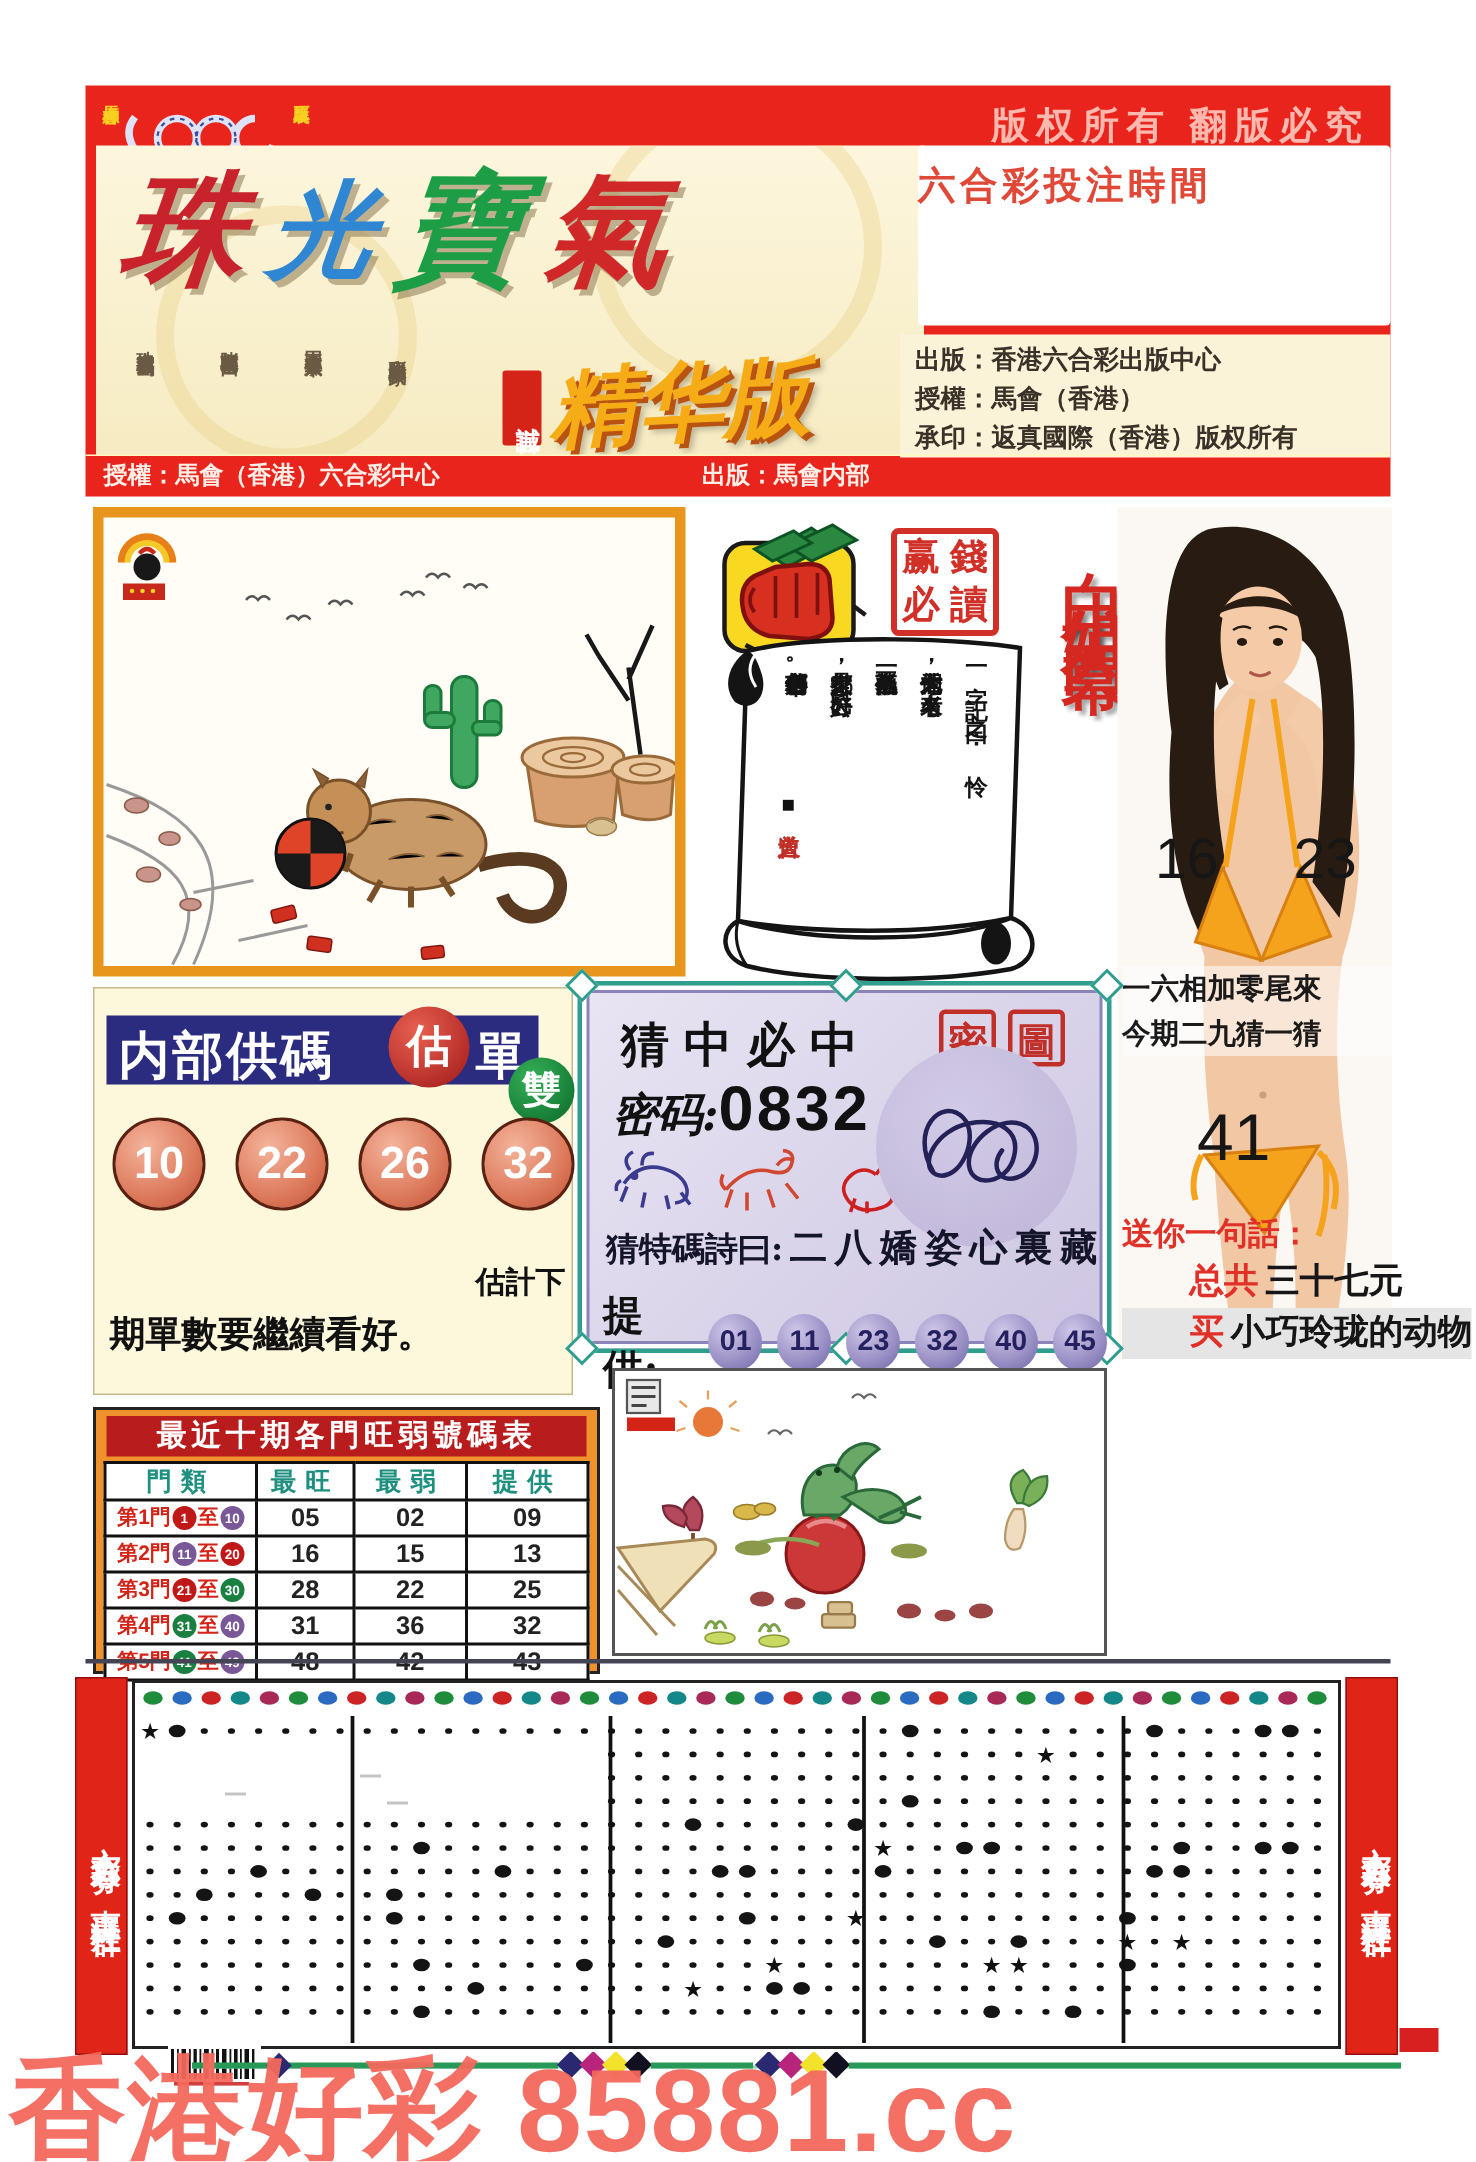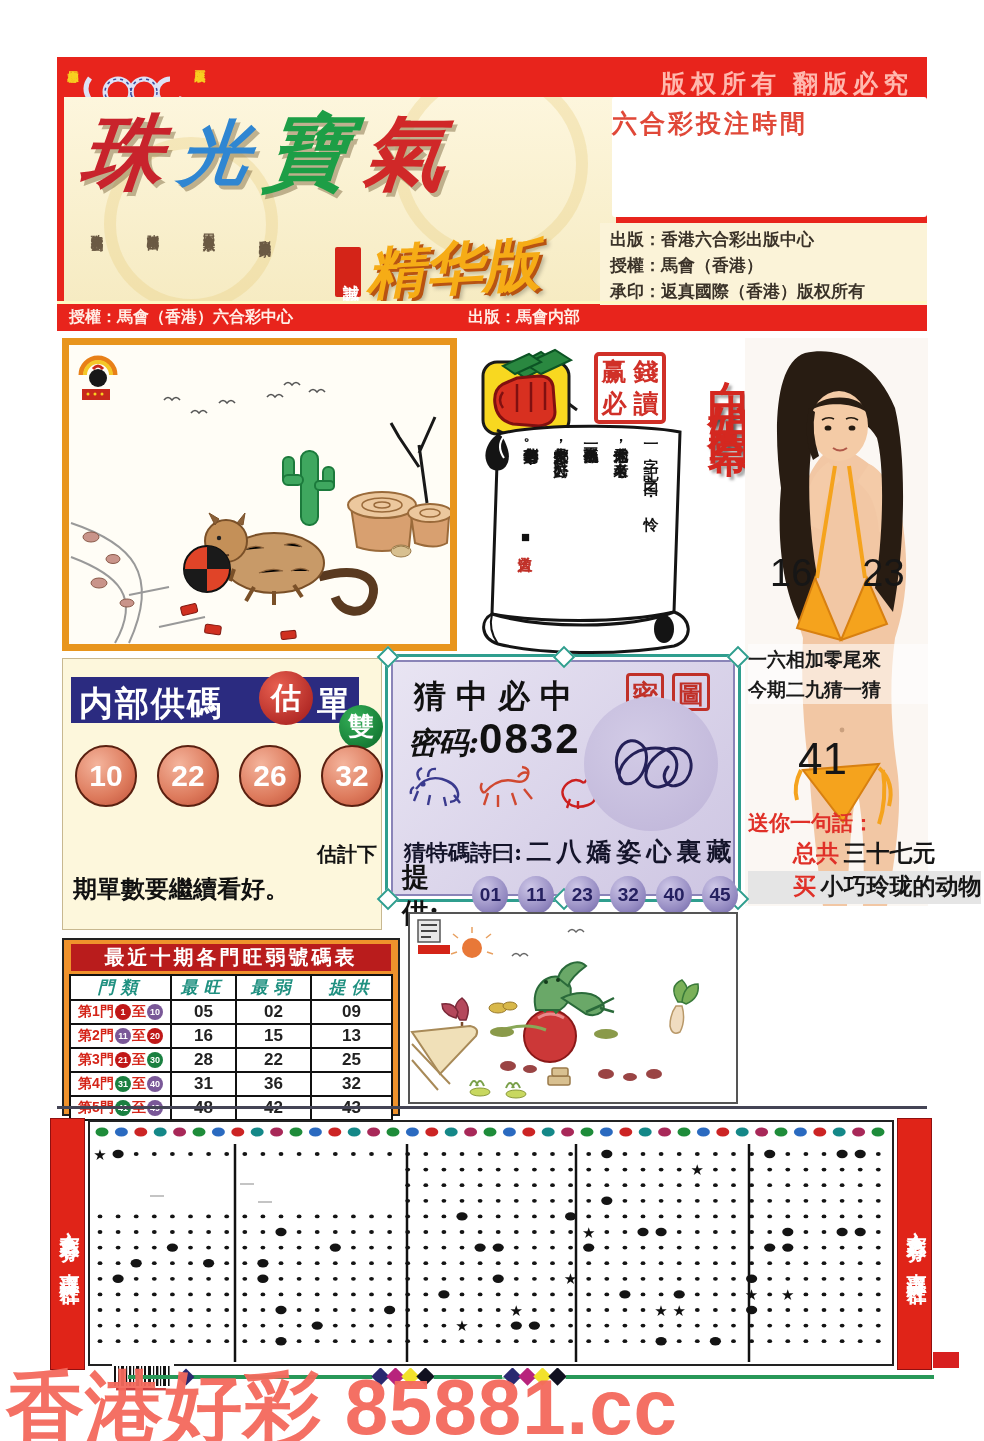--- a/index.html
+++ b/index.html
@@ -24,21 +24,21 @@
   .seal{left:271px;top:150px;width:26px;height:50px;background:#d42418;color:#fff;
         writing-mode:vertical-rl;text-orientation:upright;font-size:16px;font-weight:bold;
         text-align:center;border-radius:2px;}
   .subtitle{left:302px;top:133px;font-size:58px;font-weight:bold;font-style:italic;
             font-family:"Liberation Serif",serif;color:#f6ac16;
             text-shadow:3px 3px 0 #b85312,5px 5px 4px rgba(0,0,0,.25);transform:rotate(-3deg);}
   .betting-box{left:555px;top:40px;width:315px;height:120px;background:#ffffff;border-radius:3px;}
   .betting-title{margin-top:10px;color:#e04838;font-size:25px;font-weight:bold;letter-spacing:3px;}
   .pub-box{left:543px;top:166px;width:327px;height:82px;background:#fbf3d8;padding:4px 10px;box-sizing:border-box;}
   .pub-line{color:#3a3228;font-size:17px;font-weight:bold;line-height:26px;white-space:nowrap;}
-  .header-strip{left:0;bottom:0;width:100%;height:27px;border-top:3px solid #fef9c3;
+  .header-strip{left:0;bottom:0;width:100%;height:27px;border-top:1px solid #fef9c3;
                 color:#ffeee6;font-size:16px;font-weight:bold;display:flex;align-items:center;}
   .header-strip .s1{margin-left:12px;}
   .header-strip .s2{margin-left:175px;}
 
   
   .cartoon1{left:62px;top:338px;width:395px;height:313px;border:7px solid #e8951d;background:#fffdf6;box-sizing:border-box;}
   .frog-panel{left:408px;top:912px;width:330px;height:192px;border:2px solid #555;background:#ffffff;box-sizing:border-box;}
 
   
   .fist{left:477px;top:344px;width:108px;height:98px;}
@@ -100,37 +100,37 @@
   .g-stamps{position:absolute;left:238px;top:16px;display:flex;gap:8px;}
   .g-stamp{width:38px;height:38px;border:3px solid #c03028;border-radius:4px;color:#c03028;
            font-family:"Liberation Serif",serif;font-size:26px;font-weight:bold;text-align:center;
            line-height:38px;box-sizing:border-box;}
   .g-pw{position:absolute;left:20px;top:58px;}
   .g-pw .lab{font-family:"DejaVu Serif",serif;font-size:30px;font-weight:bold;font-style:italic;color:#111;}
   .g-pw .val{font-size:42px;font-weight:bold;color:#111;letter-spacing:2px;}
   .g-zodiac{position:absolute;left:20px;top:106px;display:flex;gap:12px;}
   .g-circle{position:absolute;left:196px;top:40px;width:134px;height:134px;border-radius:50%;
             background:radial-gradient(circle at 40% 35%,#d2cbe6,#beb4d8);}
-  .g-poem{position:absolute;left:16px;top:178px;white-space:nowrap;color:#14142a;}
+  .g-poem{position:absolute;left:16px;top:158px;white-space:nowrap;color:#14142a;}
   .g-poem .lab{font-family:"DejaVu Serif",serif;font-size:22px;font-weight:bold;}
   .g-poem .txt{font-family:"DejaVu Serif",serif;font-size:25px;font-weight:bold;letter-spacing:5px;}
   .g-provide{position:absolute;left:14px;top:202px;display:flex;align-items:center;gap:10px;}
   .g-provide .lab{font-family:"DejaVu Serif",serif;font-size:27px;font-weight:bold;color:#111;}
   .gball{width:38px;height:38px;border-radius:50%;
          background:radial-gradient(circle at 35% 30%,#cfc8e8,#9288c0 65%,#6a62a0);
          color:#252060;font-size:19px;font-weight:bold;line-height:38px;text-align:center;}
 
   
   .ztable{left:62px;top:938px;width:338px;height:178px;background:#ef922c;border:2px solid #222;
           box-sizing:border-box;padding:4px 5px;}
   .tbl-title{background:#b91c1c;color:#fff;font-size:20px;font-weight:bold;text-align:center;
              letter-spacing:3px;height:27px;line-height:27px;margin:0 2px 3px 2px;}
   table.grid{width:100%;border-collapse:collapse;background:#fff;}
   table.grid td{border:2px solid #111;text-align:center;height:22px;padding:0;}
-  .th{color:#1f9080;font-size:17px;font-weight:bold;letter-spacing:6px;font-style:italic;}
+  .th{color:#1f9080;font-size:17px;font-weight:bold;letter-spacing:6px;}
   .rowlab{display:flex;align-items:center;justify-content:center;gap:1px;color:#d42418;
           font-size:14px;font-weight:bold;}
   .mini{display:inline-block;width:16px;height:16px;border-radius:50%;color:#fff;font-size:9px;
         line-height:16px;text-align:center;font-weight:bold;}
   .val{font-size:17px;font-weight:bold;color:#222;}
 
   
   .hrline{left:57px;top:1106px;width:870px;height:3px;background:#445;}
   .banner{top:1118px;width:35px;height:252px;background:#e02418;border:1px solid #901010;
           color:#fff;writing-mode:vertical-rl;text-orientation:upright;font-size:20px;font-weight:bold;

